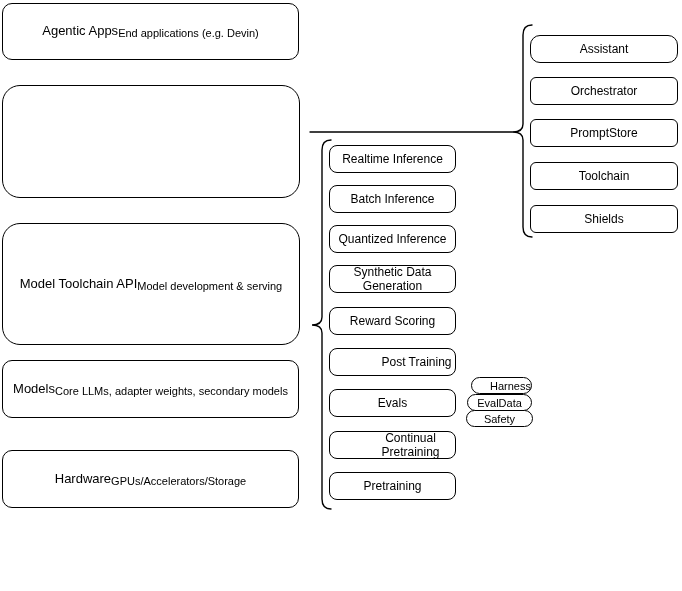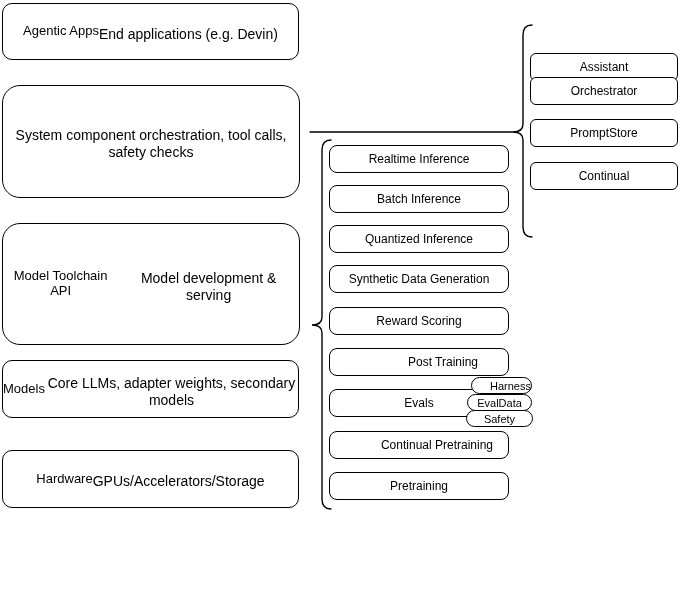--- a/index.html
+++ b/index.html
@@ -23,34 +23,34 @@
     background: #ffffff;
     display: flex;
     flex-direction: row;
     align-items: center;
     justify-content: center;
     text-align: center;
   }
   .stack-box { border-radius: 10px; left: 2px; width: 297px; }
   .api-box   { border-radius: 18px; left: 2px; width: 298px; }
   .title    { font-size: 13px; line-height: 1.15; }
-  .subtitle { font-size: 14px; line-height: 1.2; margin-top: 5px; }
+  .subtitle { font-size: 11px; line-height: 1.2; margin-top: 5px; }
   .node {
     position: absolute;
     box-sizing: border-box;
     border: 1.4px solid #000000;
     border-radius: 8px;
     background: #ffffff;
     display: flex;
     align-items: center;
     justify-content: center;
     font-size: 12px;
     text-align: center;
   }
-  .mid-node   { left: 329px; width: 180px; height: 28px; }
+  .mid-node   { left: 329px; width: 127px; height: 28px; }
   .right-node { left: 530px; width: 148px; height: 28px; border-radius: 6px; }
   .pill {
     position: absolute;
     box-sizing: border-box;
     border: 1.4px solid #000000;
     border-radius: 9px;
     background: #ffffff;
     display: flex;
     align-items: center;
     justify-content: center;
@@ -75,21 +75,20 @@
     <path d="M 532 25 Q 523 25 523 35 L 523 124 Q 523 132 513 132 Q 523 132 523 140 L 523 227 Q 523 237 532 237" fill="none" stroke="#000000" stroke-width="1.4" stroke-linecap="round"></path>
     <path d="M 331 140 Q 322 140 322 150 L 322 317 Q 322 325 312 325 Q 322 325 322 333 L 322 499 Q 322 509 331 509" fill="none" stroke="#000000" stroke-width="1.4" stroke-linecap="round"></path>
   </svg>
 
   <div class="box stack-box" style="top:3px;height:57px;">
     <div class="title">Agentic Apps</div>
     <div class="subtitle">End applications (e.g. Devin)</div>
   </div>
 
   <div class="box api-box" style="top:85px;height:113px;">
-    <div class="subtitle">System component orchestration, tool calls, safety checks</div>
   </div>
 
   <div class="box api-box" style="top:223px;height:122px;">
     <div class="title">Model Toolchain API</div>
     <div class="subtitle">Model development &amp; serving</div>
   </div>
 
   <div class="box stack-box" style="top:360px;height:58px;">
     <div class="title">Models</div>
     <div class="subtitle">Core LLMs, adapter weights, secondary models</div>
@@ -132,26 +131,29 @@
   <div class="pill" style="left:471px;top:377px;width:61px;justify-content:flex-end;">
     <span>Harness</span>
   </div>
   <div class="pill" style="left:467px;top:394px;width:65px;">
     <span>EvalData</span>
   </div>
   <div class="pill" style="left:466px;top:410px;width:67px;">
     <span>Safety</span>
   </div>
 
-  <div class="node right-node" style="top:53px;">
+  <div class="node right-node" style="top:35px;border-radius:10px;">
     <span>Assistant</span>
   </div>
   <div class="node right-node" style="top:77px;">
     <span>Orchestrator</span>
   </div>
   <div class="node right-node" style="top:119px;">
     <span>PromptStore</span>
   </div>
   <div class="node right-node" style="top:162px;">
-    <span>Continual</span>
+    <span>Toolchain</span>
+  </div>
+  <div class="node right-node" style="top:205px;">
+    <span>Shields</span>
   </div>
 
 </div>
 
 </body></html>

